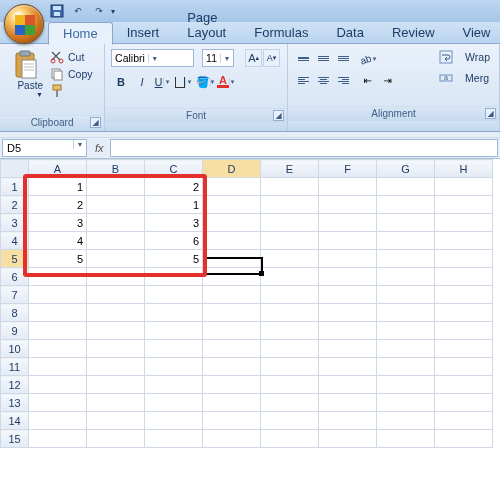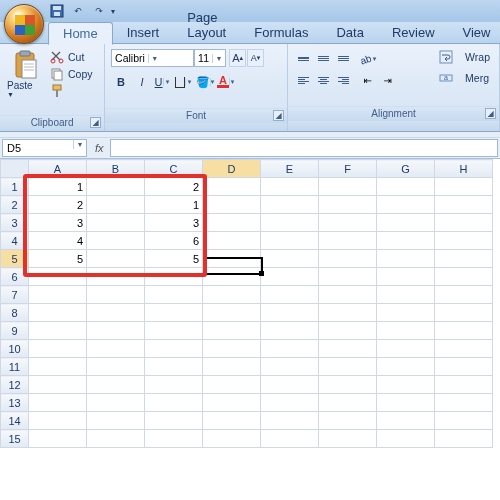--- a/index.html
+++ b/index.html
@@ -21,31 +21,31 @@
   .tab.active { background: #e8f0fb; border: 1px solid #8ba8cc; border-bottom: 1px solid #e8f0fb; border-radius: 3px 3px 0 0; color: #3f6ba9; position:relative; top:2px; }
 
   
   .ribbon { height: 88px; background: linear-gradient(#eaf1fb, #d6e4f4 85%, #c3d7ed); display: flex; border-bottom: 1px solid #8ba8cc; }
   .group { border-right: 1px solid #b8cde6; padding: 3px 6px 0; display:flex; flex-direction:column; position:relative; }
   .group-body { flex: 1; display:flex; align-items:flex-start; }
   .group-label { text-align:center; font-size: 10px; color:#3f5e88; padding: 1px 0 2px; background: linear-gradient(#d9e6f5,#c6daee); border-top:1px solid #cfdef0; margin: 16px -6px; position:relative; }
   .group-label .launcher { position:absolute; right:3px; top:1px; width:11px; height:11px; border:1px solid #94aed0; background:#e8f0fb; font-size:8px; line-height:9px; color:#3f5e88; }
 
   
-  .paste-col { width: 38px; text-align:left; padding-top:2px; border:1px solid transparent; border-radius:3px; }
+  .paste-col { width: 38px; text-align:right; padding-top:2px; border:1px solid transparent; border-radius:3px; }
   .paste-big svg { display:block; margin:0 auto; }
   .paste-lbl { font-size:10px; color:#1f3b66; }
   .paste-arrow { font-size:7px; color:#1f3b66; }
   .clip-list { margin-left:4px; display:flex; flex-direction:column; gap:3px; padding-top:3px; }
   .clip-item { display:flex; align-items:center; gap:4px; font-size:10.5px; color:#1f3b66; padding:0 2px; }
   .clip-item svg { flex:none; }
 
   
   .font-col { width:170px; padding-top:2px; }
-  .row1 { display:flex; gap:0; align-items:flex-end; }
+  .row1 { display:flex; gap:8px; align-items:flex-end; }
   .combo { height:18px; background:#fff; border:1px solid #9db8d8; display:flex; align-items:center; font-size:10.5px; }
   .combo .val { padding: 0 3px; }
   .combo .dd { width:13px; text-align:center; border-left:1px solid #c2d3e7; color:#3f5e88; font-size:8px; }
   .font-name { width:83px; }
   .font-size { width:32px; }
   .growshrink { display:flex; gap:1px; margin-left:3px; }
   .aa-btn { width:17px; height:18px; border:1px solid #c2d3e7; background:#e8f0fb; display:flex; align-items:center; justify-content:center; font-size:10px; color:#1f3b66; }
   .row2 { display:flex; gap:1px; margin-top:5px; }
   .fbtn { width:20px; height:20px; border:1px solid transparent; display:flex; align-items:center; justify-content:center; font-size:11px; color:#1f3b66; }
   .fsplit { display:flex; }

